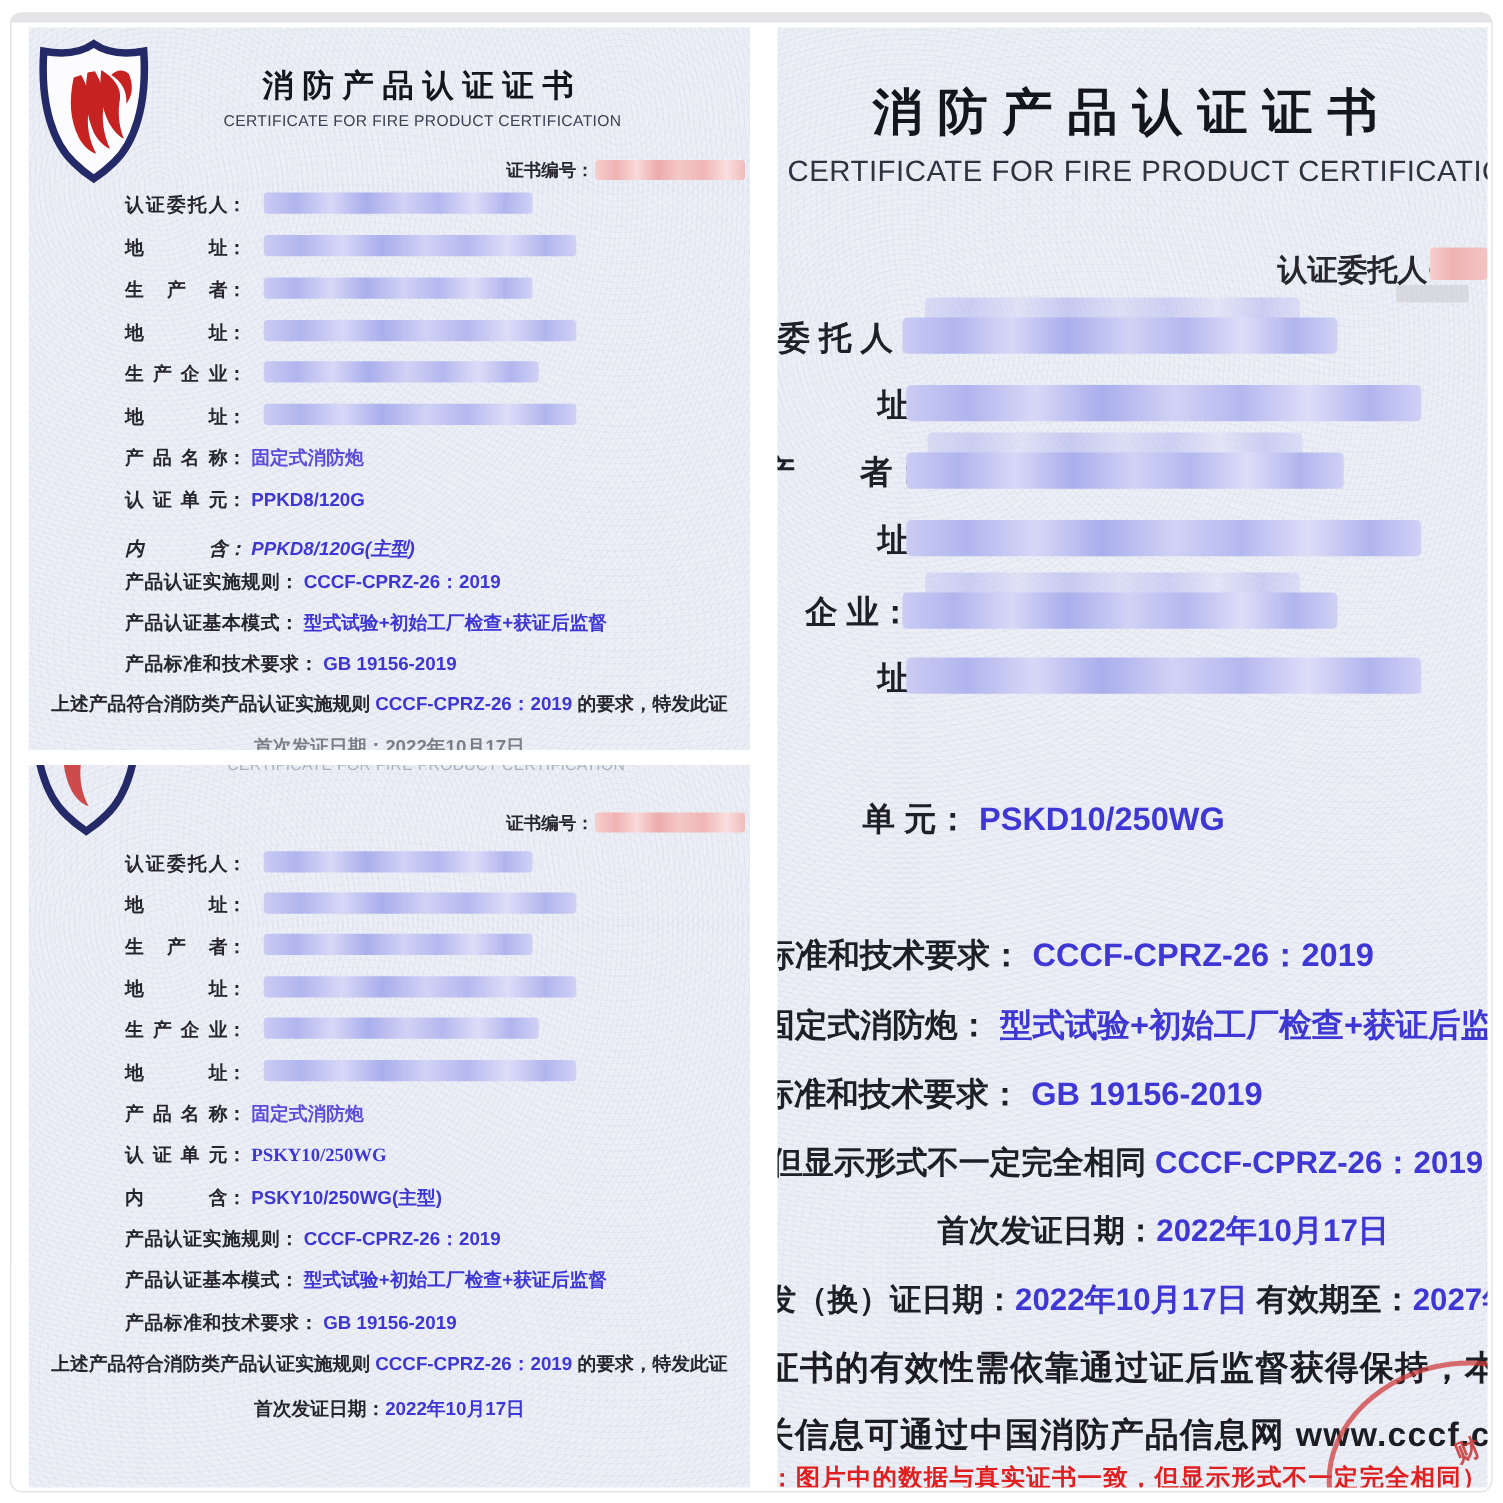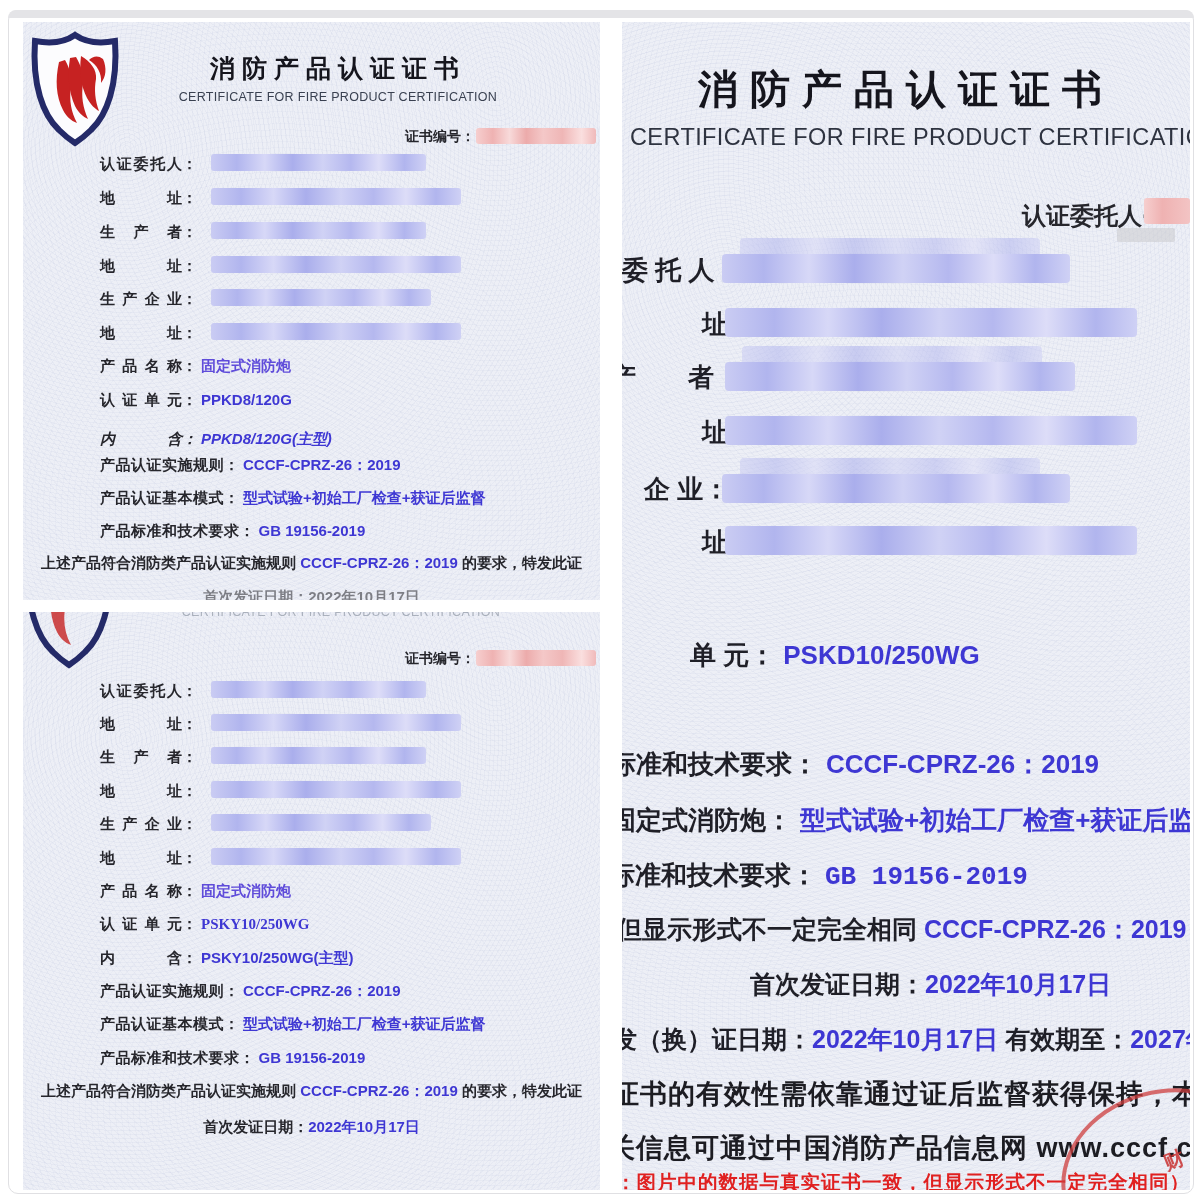--- a/index.html
+++ b/index.html
@@ -177,21 +177,21 @@
   <div class="c3row" style="left:22px;top:450px;"><span>企 业</span><span class="colon">：</span></div>
   <div class="bluebar c3bar faintbar" style="left:118px;top:436px;width:300px;height:20px;"></div>
   <div class="bluebar c3bar" style="left:100px;top:452px;width:348px;"></div>
 
   <div class="c3row" style="left:80px;top:503px;"><span>址</span><span class="colon">：</span></div>
   <div class="bluebar c3bar" style="left:103px;top:504px;width:412px;"></div>
 
   <div class="c3row" style="left:68px;top:616px;"><span>单 元</span><span class="colon">：</span><span class="val">PSKD10/250WG</span></div>
   <div class="c3row" style="left:-12px;top:725px;"><span>标准和技术要求</span><span class="colon">：</span><span class="val">CCCF-CPRZ-26：2019</span></div>
   <div class="c3row" style="left:-12px;top:781px;"><span>固定式消防炮</span><span class="colon">：</span><span class="val">型式试验+初始工厂检查+获证后监督</span></div>
-  <div class="c3row" style="left:-13px;top:836px;font-family:Liberation Mono, monospace;"><span>标准和技术要求</span><span class="colon">：</span><span class="val">GB 19156-2019</span></div>
+  <div class="c3row" style="left:-13px;top:836px;"><span>标准和技术要求</span><span class="colon">：</span><span class="val">GB 19156-2019</span></div>
 
   <div class="c3row c3stmt" style="left:-5px;top:891px;"><span>但显示形式不一定完全相同 </span><span class="val">CCCF-CPRZ-26：2019</span></div>
 
   <div class="c3row c3stmt" style="left:128px;top:946px;"><span>首次发证日期：</span><span class="val">2022年10月17日</span></div>
 
   <div class="c3row c3stmt" style="left:-10px;top:1001px;"><span>发（换）证日期：</span><span class="val">2022年10月17日</span><span> 有效期至：</span><span class="val">2027年10月1</span></div>
 
   <div class="c3row notice" style="left:-10px;top:1054px;">证书的有效性需依靠通过证后监督获得保持，本证</div>
   <div class="c3row notice" style="left:-14px;top:1108px;">关信息可通过中国消防产品信息网 www.cccf.com.c</div>
   <div class="c3row rednote" style="left:-6px;top:1147px;">：图片中的数据与真实证书一致，但显示形式不一定完全相同）</div>

